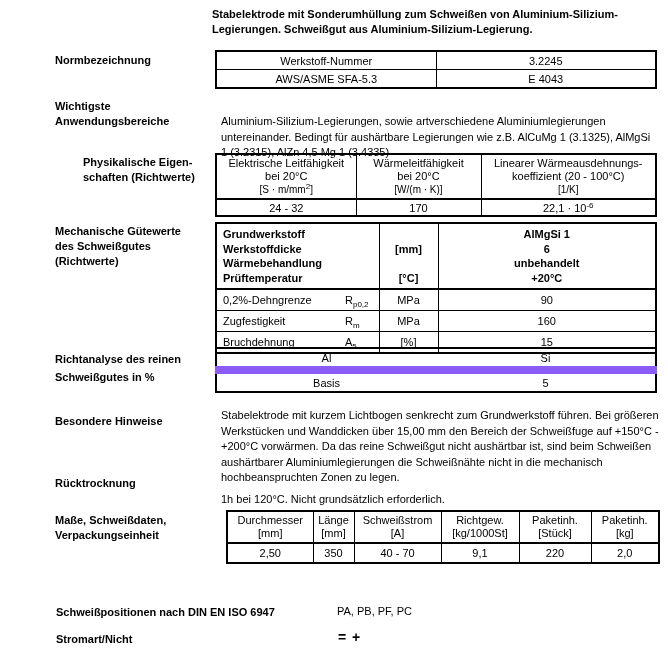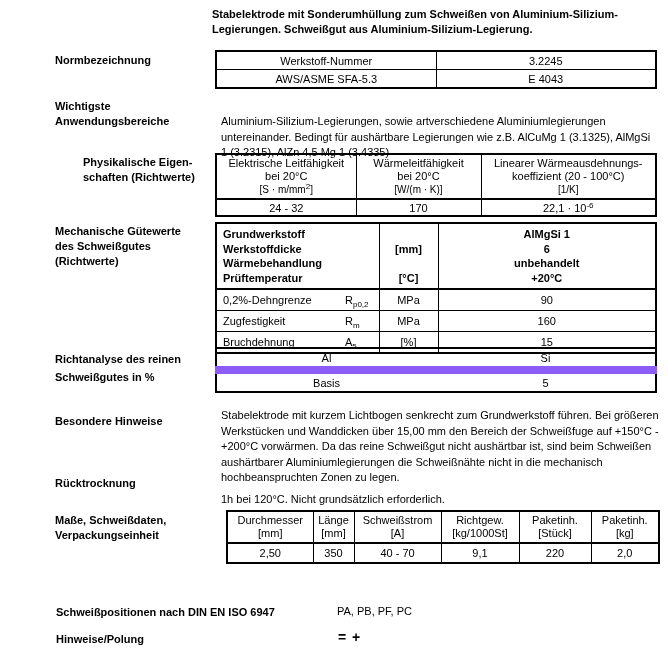--- a/index.html
+++ b/index.html
@@ -258,16 +258,16 @@
         <td>220</td>
         <td>2,0</td>
       </tr>
     </tbody>
       </table>
   </div>
 
   <div class="abs sec-label" style="left:16px; top:605px;">Schweißpositionen nach DIN EN ISO 6947</div>
   <div class="abs pos-value" style="left:337px; top:605px;">PA, PB, PF, PC</div>
 
-  <div class="abs sec-label" style="left:16px; top:632px;">Hinweise/Polung</div>
+  <div class="abs sec-label" style="left:16px; top:632px;">Stromart/Nicht</div>
   <div class="abs polung-value" style="left:338px; top:629px;">= +</div>
 
 </div>
 
 </body></html>

